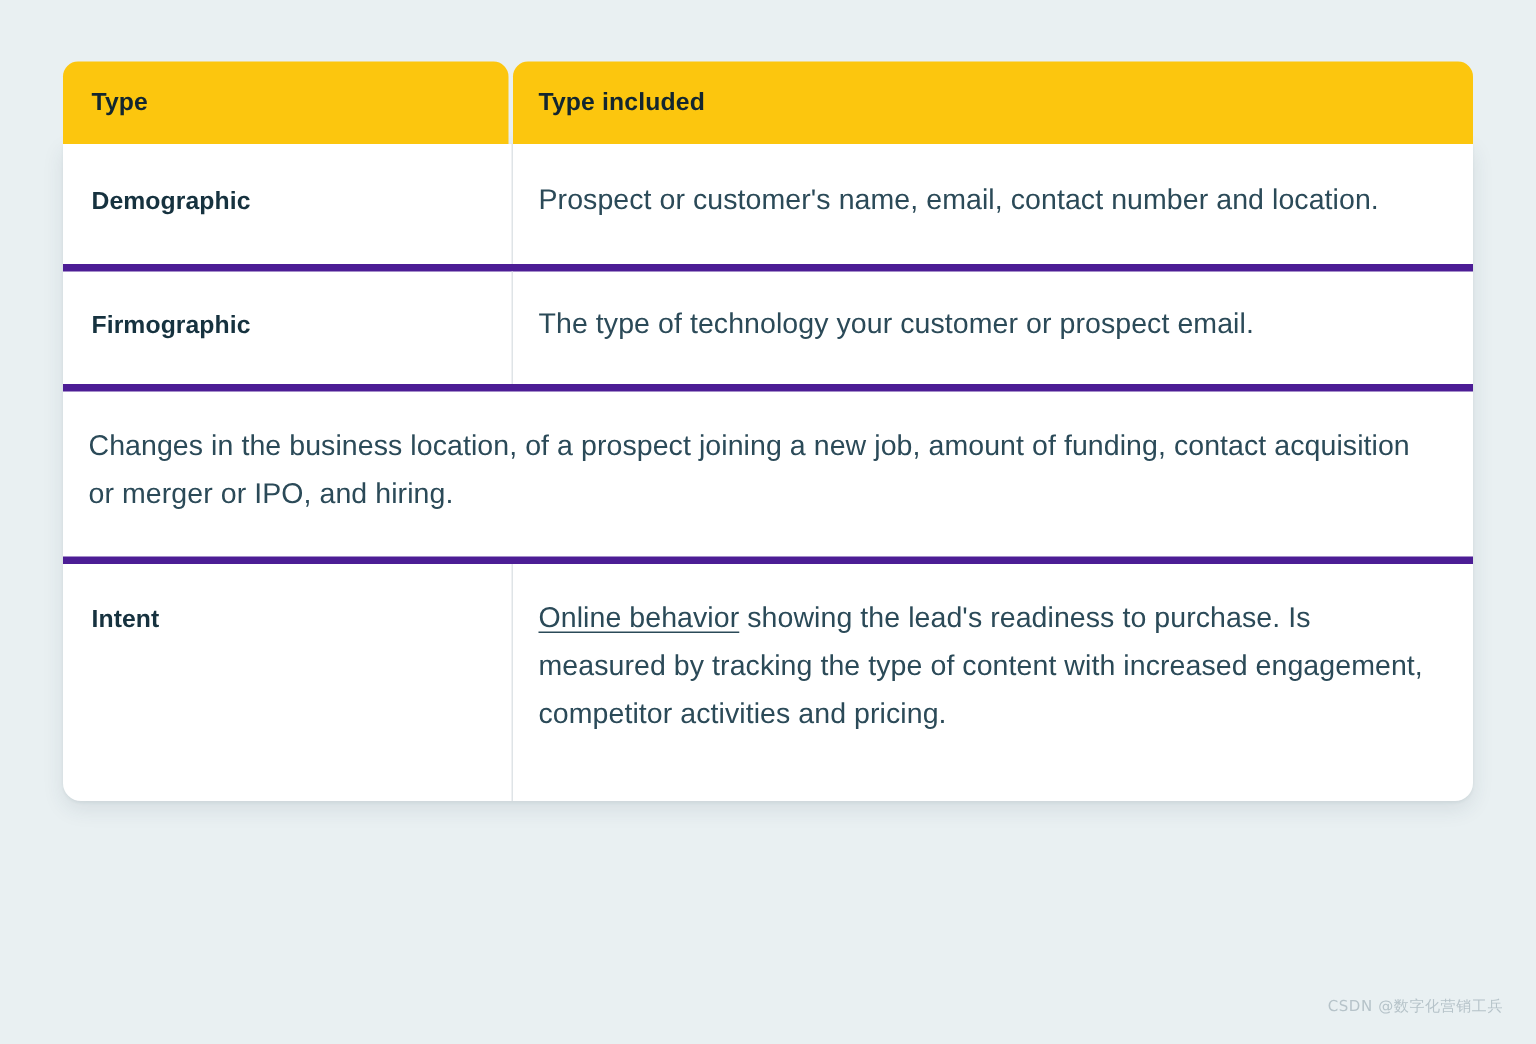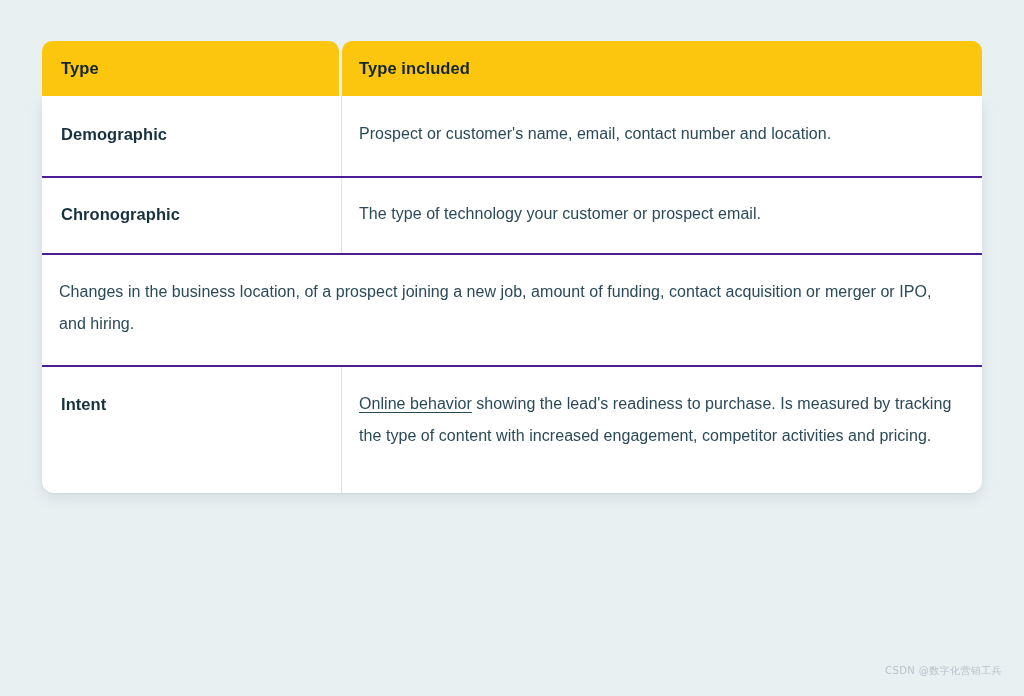--- a/index.html
+++ b/index.html
@@ -59,21 +59,21 @@
     width: 940px;
     background: #ffffff;
     border-radius: 0 0 12px 12px;
     box-shadow: 0 5px 14px rgba(35, 60, 75, 0.10),
                 0 1px 2px rgba(35, 60, 75, 0.06);
     overflow: hidden;
   }
   .tr {
     display: flex;
     width: 100%;
-    border-bottom: 2px solid #4c1d95;
+    border-bottom: 5px solid #4c1d95;
     box-sizing: border-box;
   }
   .tr:last-child {
     border-bottom: none;
   }
   .td {
     box-sizing: border-box;
   }
   .td-type {
     width: 300px;
@@ -88,21 +88,21 @@
     padding: 0 20px 0 17px;
   }
 
   .type-label {
     font-size: 16.5px;
     font-weight: bold;
     color: #16323f;
     letter-spacing: 0.05px;
   }
   .data-text {
-    font-size: 16px;
+    font-size: 19px;
     font-weight: normal;
     color: #2b4a58;
     line-height: 32px;
     letter-spacing: 0.05px;
   }
   .data-link {
     color: #2b4a58;
     text-decoration: underline;
     text-underline-offset: 3px;
   }
@@ -158,21 +158,21 @@
         <span class="type-label">Demographic</span>
       </div>
       <div class="td td-data">
         <span class="data-text">Prospect or customer's name, email, contact number and location.</span>
       </div>
     </div>
 
 
     <div class="tr row-technographic">
       <div class="td td-type">
-        <span class="type-label">Chronographic</span>
+        <span class="type-label">Firmographic</span>
       </div>
       <div class="td td-data">
         <span class="data-text">The type of technology your customer or prospect email.</span>
       </div>
     </div>
 
     <div class="tr row-chronographic">
       <div class="td td-data">
         <span class="data-text">Changes in the business location, of a prospect joining a new job, amount of funding, contact acquisition or merger or IPO, and hiring.</span>
       </div>

